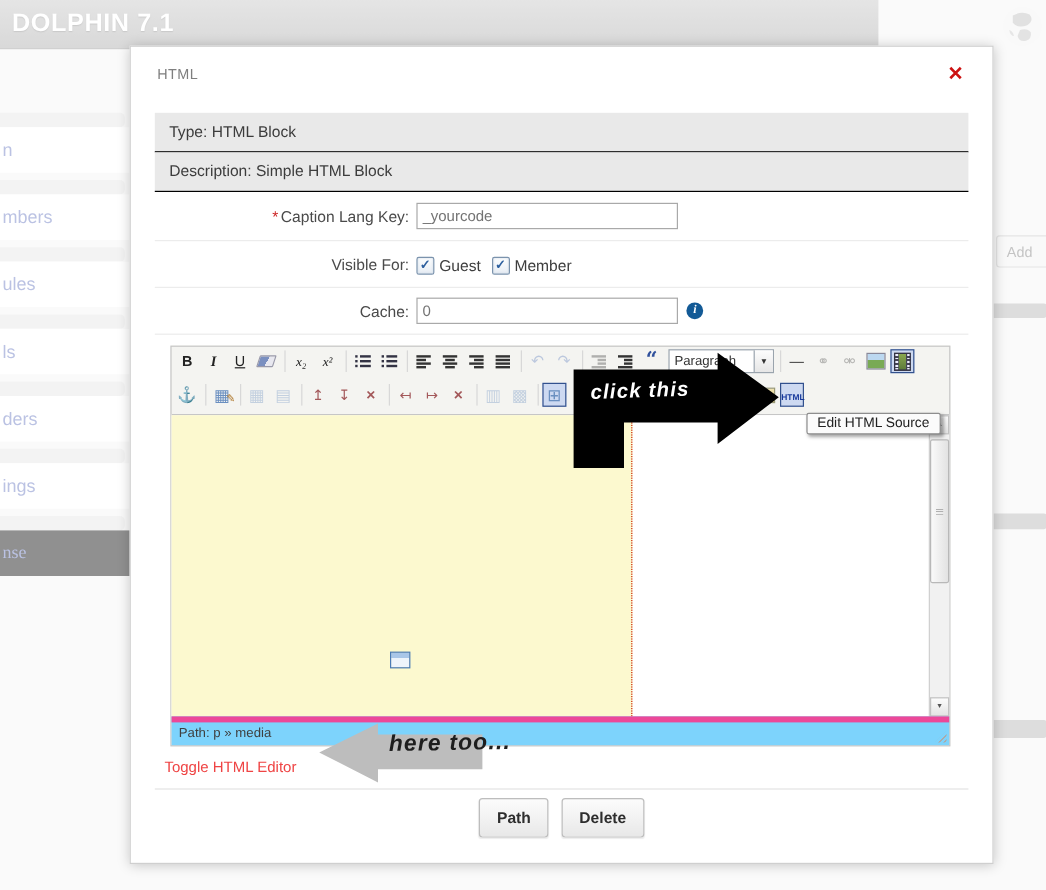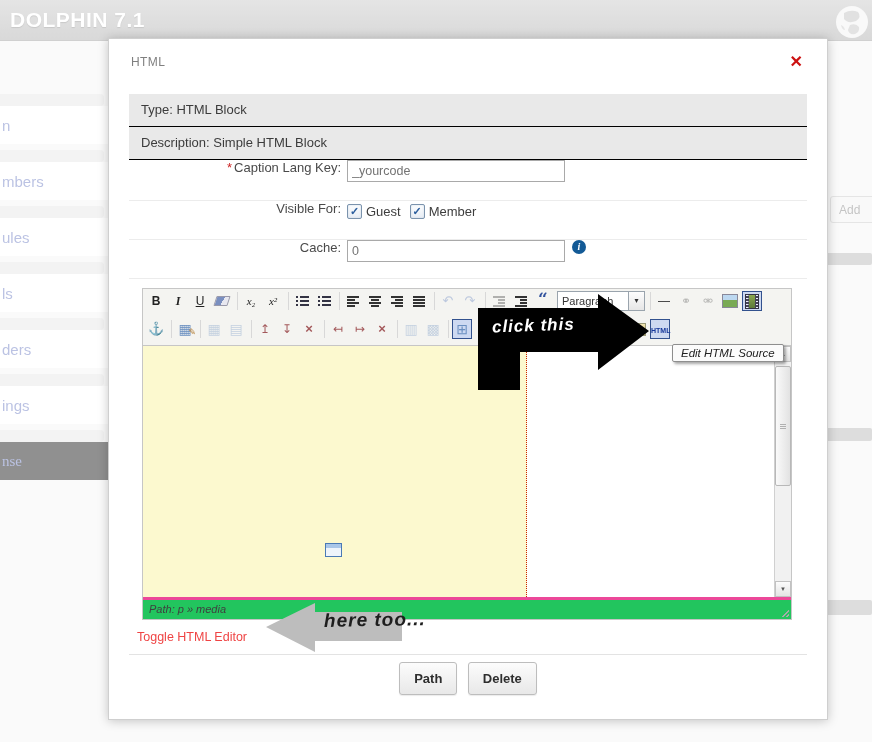--- a/index.html
+++ b/index.html
@@ -1,19 +1,19 @@
 <!DOCTYPE html>
 <html><head>
 <meta charset="utf-8">
 <style>
   html,body{margin:0;padding:0;background:#9a9a9a;font-family:"Liberation Sans",sans-serif;}
   .page{position:relative;width:872px;height:742px;overflow:hidden;background:#f6f6f6;}
 
   
-  .topbar{position:absolute;left:0;top:0;width:872px;height:40px;
+  .topbar{position:absolute;left:0;top:0;width:732px;height:40px;
     background:linear-gradient(#d2d2d2,#bdbdbd);border-bottom:1px solid #afafaf;z-index:1;}
   .logo{position:absolute;left:10px;top:0;line-height:40px;font-size:21px;font-weight:bold;color:#fff;
     letter-spacing:.5px;text-shadow:0 1px 1px rgba(0,0,0,.18);}
   .globe{position:absolute;left:835px;top:5px;z-index:2;}
   .sidebar{position:absolute;left:0;top:88px;width:108px;z-index:1;}
   .side-sep{height:12px;width:104px;background:#ebebeb;border-radius:0 4px 4px 0;margin-top:6px;}
   .side-item{height:38px;display:flex;align-items:center;background:#fff;width:108px;
     font-size:15px;color:#8a97cf;padding-left:2px;margin-bottom:6px;cursor:pointer;}
   .side-item.hl{background:#404040;font-family:Liberation Serif, serif;}
   .rbar{position:absolute;left:826px;width:46px;background:#c4c4c4;border-radius:2px;z-index:1;}
@@ -25,21 +25,21 @@
   
   .modal{position:absolute;left:108px;top:38px;width:718px;height:680px;background:#fff;
     border:1px solid #cfcfcf;box-shadow:0 1px 10px rgba(0,0,0,.22);z-index:5;}
   .m-head{position:relative;height:55px;}
   .m-title{position:absolute;left:22px;top:16px;font-size:12px;color:#7f7f7f;letter-spacing:.4px;}
   .m-close{position:absolute;right:24px;top:13px;background:none;border:none;padding:0;cursor:pointer;
     font-size:16px;font-weight:bold;color:#cc1111;font-family:inherit;}
   .m-body{margin:0 20px;width:678px;}
   .row-gray{background:#e9e9e9;height:32px;line-height:32px;padding-left:12px;font-size:13px;
     color:#3c3c3c;border-bottom:1px solid #000000;}
-  .row-field{display:flex;align-items:flex-start;border-bottom:1px solid #ececec;}
+  .row-field{display:flex;align-items:center;border-bottom:1px solid #ececec;}
   .h40{height:40px;} .h38{height:38px;}
   .f-label{width:212px;text-align:right;font-size:13px;color:#4a4a4a;padding-right:6px;white-space:nowrap;}
   .req{color:#cc2222;margin-right:2px;}
   .txt{width:208px;height:18px;border:1px solid #a9a9a9;padding:1px 4px;font-size:12.5px;font-family:inherit;color:#737373;}
   .cb-wrap{display:inline-flex;align-items:center;margin-right:9px;cursor:pointer;}
   .cb{width:13px;height:13px;border:1px solid #7b93ad;border-radius:2px;margin-right:4px;text-align:center;
     font-size:11px;line-height:12px;font-weight:bold;color:#2d5f9e;
     background:linear-gradient(#fcfdfe,#e7edf4);box-shadow:inset 0 0 2px #ccd8e4;}
   .cb-lb{font-size:13px;color:#3d3d3d;}
   .info-i{width:14px;height:14px;border-radius:50%;background:#135a96;color:#fff;text-align:center;
@@ -104,34 +104,34 @@
   .placeholder{position:absolute;left:182px;top:197px;width:15px;height:12px;border:1px solid #4a7ab5;
     background:linear-gradient(#a9c6e8 0 4px,#eef4fb 4px);}
   .sbar{width:16px;border-left:1px solid #d0d0d0;background:#f1f1f1;display:flex;flex-direction:column;}
   .sb-btn{height:16px;background:linear-gradient(#fcfcfc,#e4e4e4);border:1px solid #c2c2c2;font-size:6px;
     color:#555;text-align:center;line-height:14px;padding:0;cursor:pointer;font-family:inherit;}
   .sb-track{flex:1;position:relative;cursor:pointer;}
   .sb-thumb{position:absolute;top:4px;left:0;right:0;height:118px;border:1px solid #b8b8b8;border-radius:2px;
     background:linear-gradient(90deg,#fafafa,#e2e2e2);cursor:grab;}
   .sb-thumb::after{content:"";position:absolute;left:4px;right:4px;top:50%;height:5px;margin-top:-2px;
     background:repeating-linear-gradient(#b0b0b0 0 1px,transparent 1px 2px);}
-  .status{height:19px;border-top:3px solid #ec4899;background:#22c55e;font-size:11px;color:#3f3f3f;
-    line-height:19px;padding-left:6px;position:relative;font-style:italic;}
+  .status{height:19px;border-top:5px solid #ec4899;background:#7dd3fc;font-size:11px;color:#3f3f3f;
+    line-height:19px;padding-left:6px;position:relative;}
   .grip{position:absolute;right:2px;bottom:2px;width:10px;height:10px;cursor:nwse-resize;
     clip-path:polygon(100% 0,100% 100%,0 100%);
     background:repeating-linear-gradient(135deg,#aaa 0 1px,transparent 1px 3px);}
   .toggle-link{display:inline-block;margin:10px 0 0 8px;font-size:12.5px;color:#ef4444;text-decoration:none;cursor:pointer;}
   .btn-bar{border-top:1px solid #e3e3e3;margin-top:9px;padding-top:7px;text-align:center;}
   .btn{display:inline-block;margin:0 3px;padding:8px 14px;font-weight:bold;font-size:13px;color:#2e2e2e;
     background:linear-gradient(#fcfcfc,#e8e8e8);border:1px solid #bdbdbd;border-radius:3px;
     box-shadow:0 1px 1px rgba(0,0,0,.08);cursor:pointer;font-family:inherit;}
 
   
   .tooltip{position:absolute;left:672px;top:344px;padding:2px 8px;background:#fbfbfb;border:1px solid #8e8e8e;
-    border-radius:2px;box-shadow:2px 2px 3px rgba(0,0,0,.35);font-size:11.5px;color:#222;z-index:8;white-space:nowrap;font-style:italic;}
+    border-radius:2px;box-shadow:2px 2px 3px rgba(0,0,0,.35);font-size:11.5px;color:#222;z-index:8;white-space:nowrap;}
   .arrow-black{position:absolute;left:468px;top:288px;z-index:9;}
   .click-this{position:absolute;left:492px;top:316px;z-index:10;color:#fff;font-style:italic;font-weight:600;
     font-size:17px;letter-spacing:1px;transform:rotate(-2deg);}
   .arrow-gray{position:absolute;left:256px;top:598px;z-index:9;}
   .here-too{position:absolute;left:324px;top:609px;z-index:10;color:#1e1e1e;font-style:italic;font-weight:600;
     font-size:19px;letter-spacing:1px;transform:rotate(-1deg);}
 </style>
 </head>
 <body>
 

